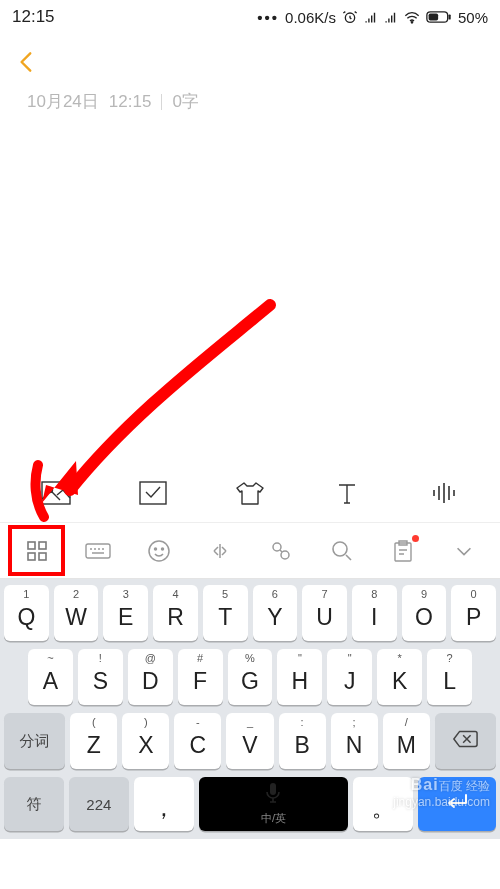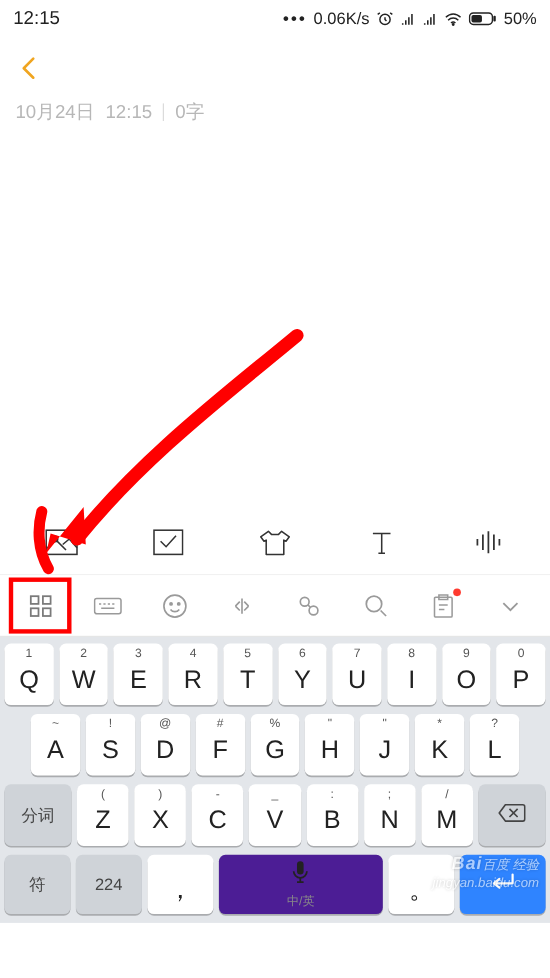--- a/index.html
+++ b/index.html
@@ -18,21 +18,21 @@
   .status-right { display: flex; align-items: center; gap: 6px; font-size: 15px; }
   .status-right .dots { letter-spacing: 2px; font-weight: bold; }
   .status-right svg { display: block; }
 
   
   .header { height: 56px; display: flex; align-items: center; padding: 0 14px; }
   .back-icon svg { display: block; }
 
   
   .meta {
-    padding: 0 14px; color: #b7b7b7; font-size: 17px;
+    padding: 0 27px; color: #b7b7b7; font-size: 17px;
     display: flex; align-items: center;
   }
   .meta .divider { display:inline-block; width:1px; height:16px; background:#d7d7d7; margin: 0 10px; }
 
   
   .editor { height: 350px; }
 
   
   .feature-bar {
     height: 60px; display: flex; align-items: center; justify-content: space-around;
@@ -69,32 +69,31 @@
     box-shadow: 0 1.5px 0 rgba(0,0,0,0.25);
     height:56px; display:flex; flex-direction:column;
     align-items:center; justify-content:center; position:relative;
     color:#222;
   }
   .key .sup { position:absolute; top:3px; font-size:11px; color:#555; }
   .key .main { font-size:23px; font-weight:500; margin-top:8px; }
   .key.func { background:#cfd3d8; color:#444; font-size:17px; }
   .key.func .main { font-size:15px; margin-top:0; font-weight:400;}
   .key.wide { flex: 1.3; }
-  .key.space { flex: 2.5; background:#4c1d95; }
+  .key.space { flex: 2.5; background:#000000; }
   .key.blue { background:#2f84ff; color:#fff; }
   .krow.r4 .key { height:54px; }
   .krow.r4 { margin-bottom:0; }
   .space-mic { font-size:20px; }
 
   
   .watermark {
     position:absolute; bottom:80px; right:10px; color:#fff; opacity:0.6;
     font-size:12px; text-align:right; pointer-events:none;
     text-shadow: 0 0 3px rgba(0,0,0,0.4);
-    font-style: italic;
   }
   .watermark .big { font-size:16px; font-weight:bold; letter-spacing:1px;}
 
   
   .annotation {
     position:absolute; pointer-events:none;
     left: 30px; top: 295px; width: 260px; height: 230px;
   }
 </style>
 </head>

